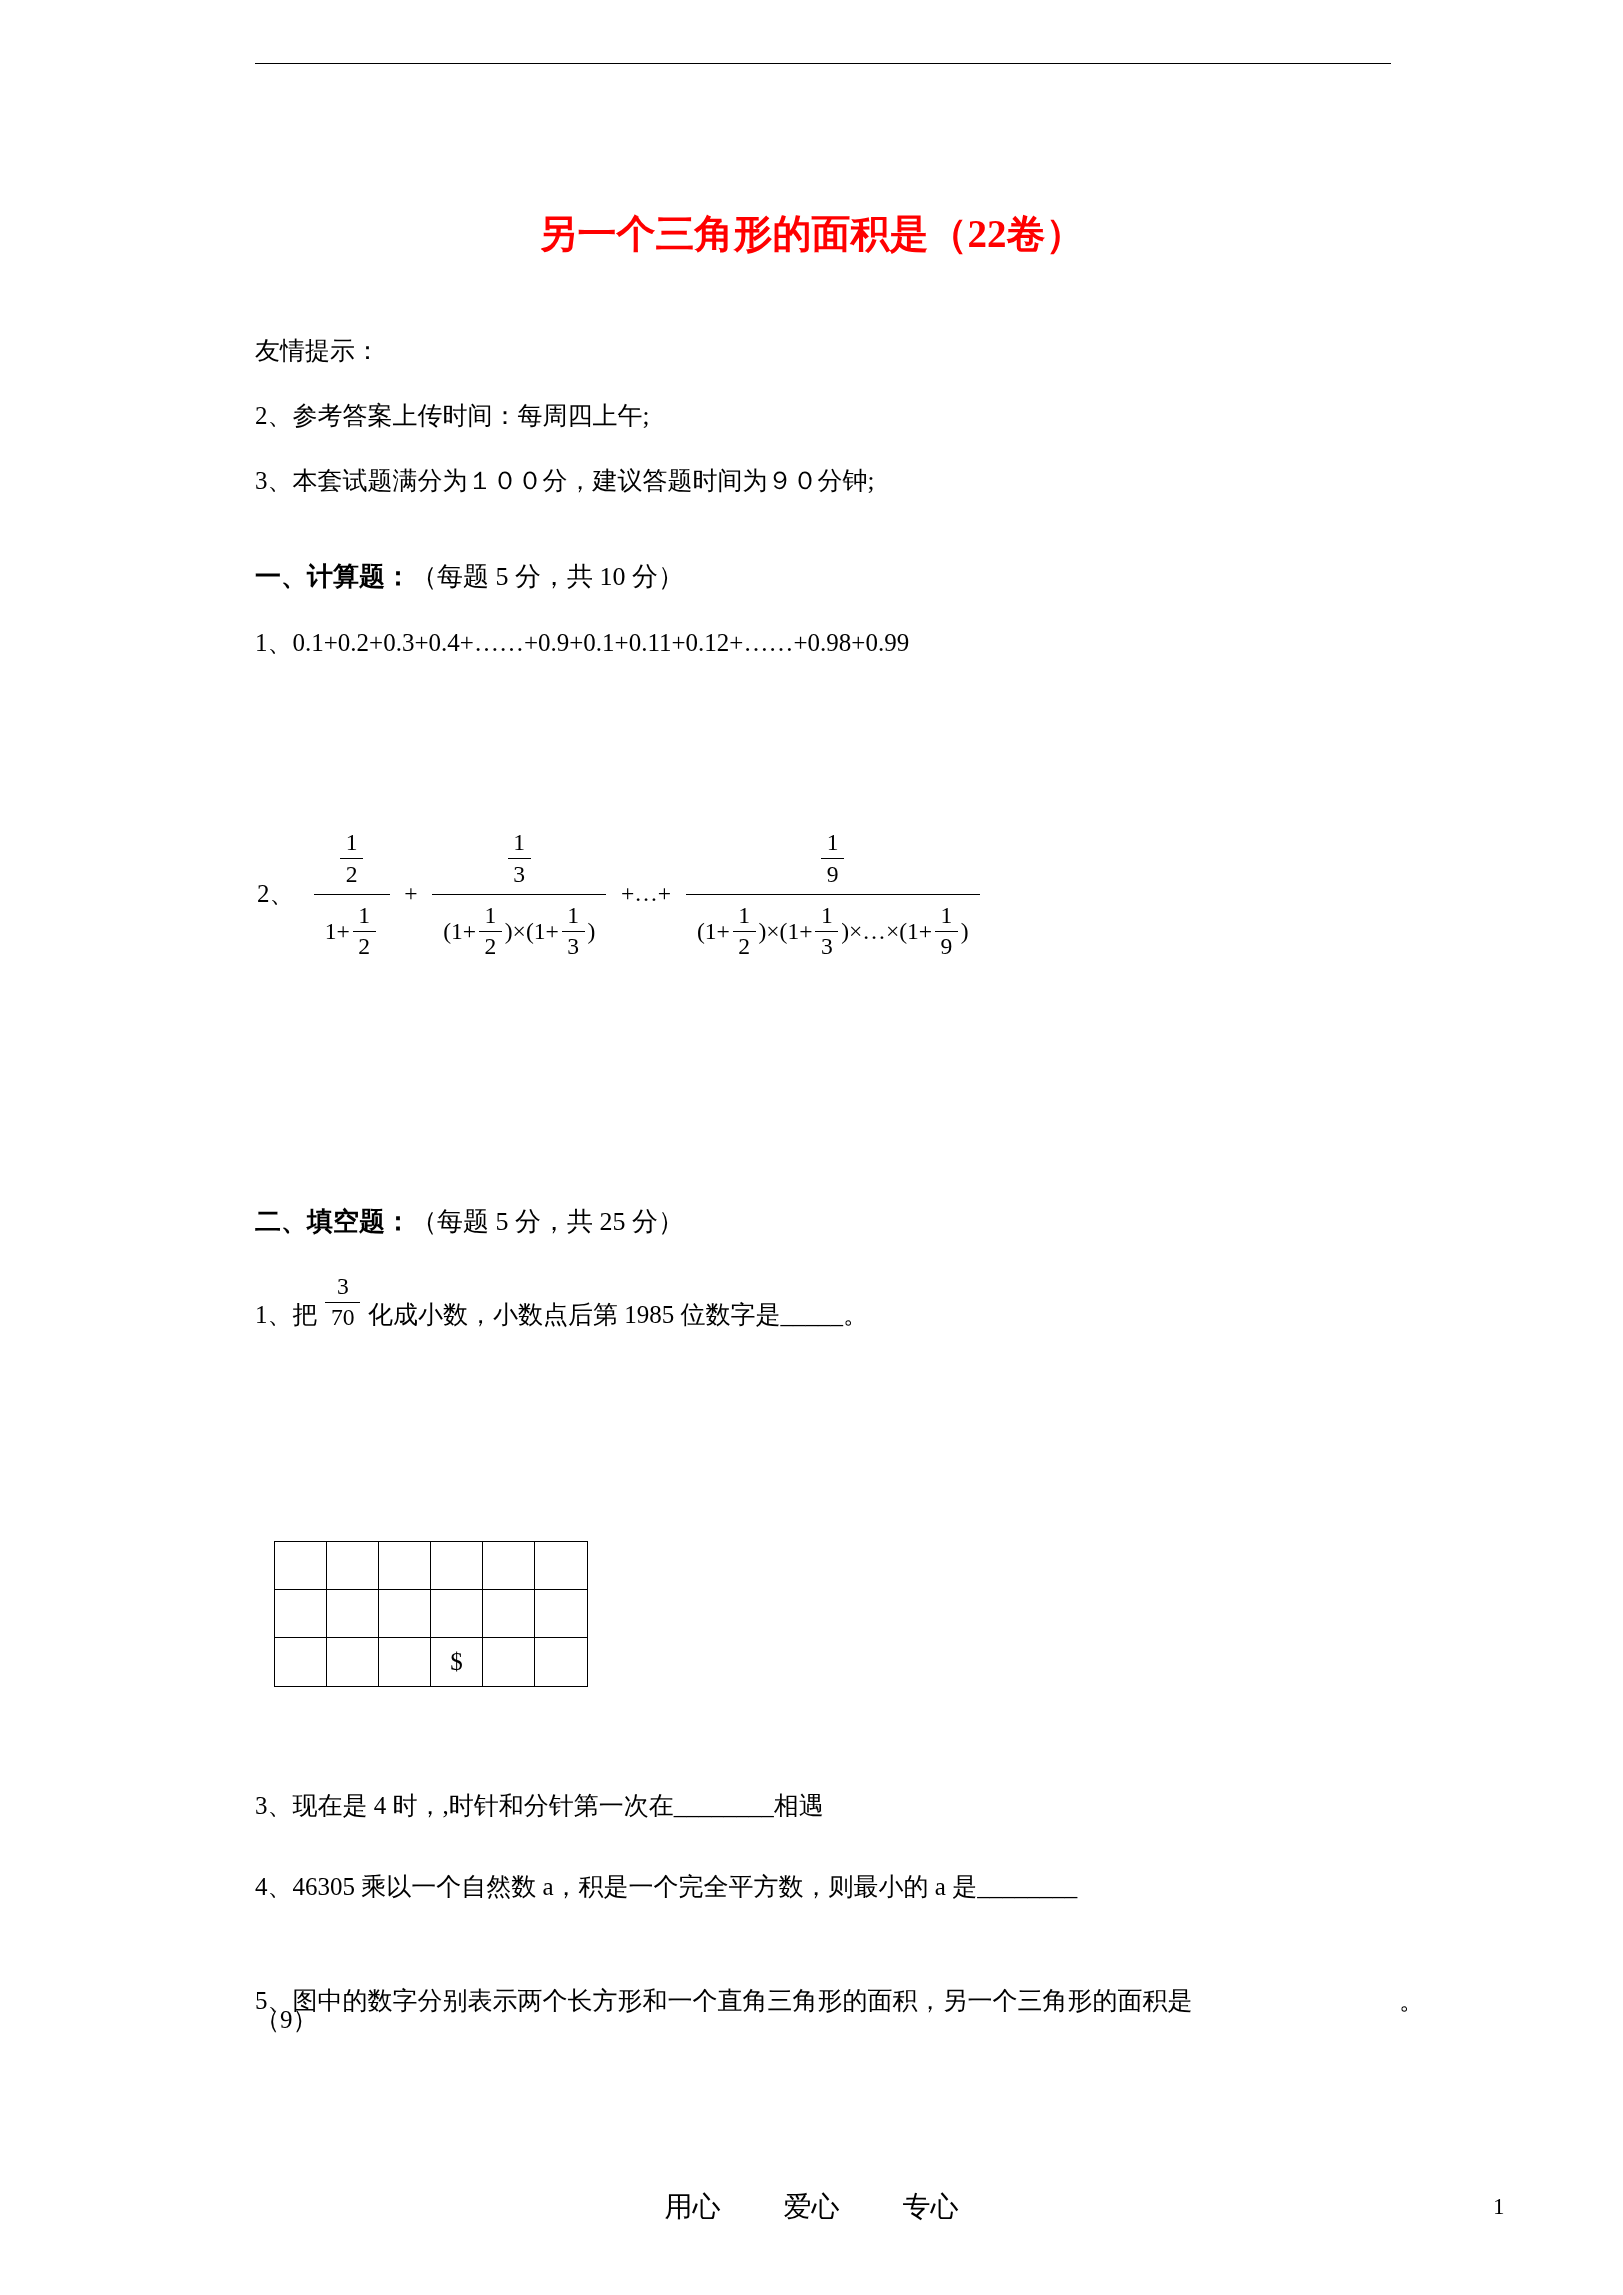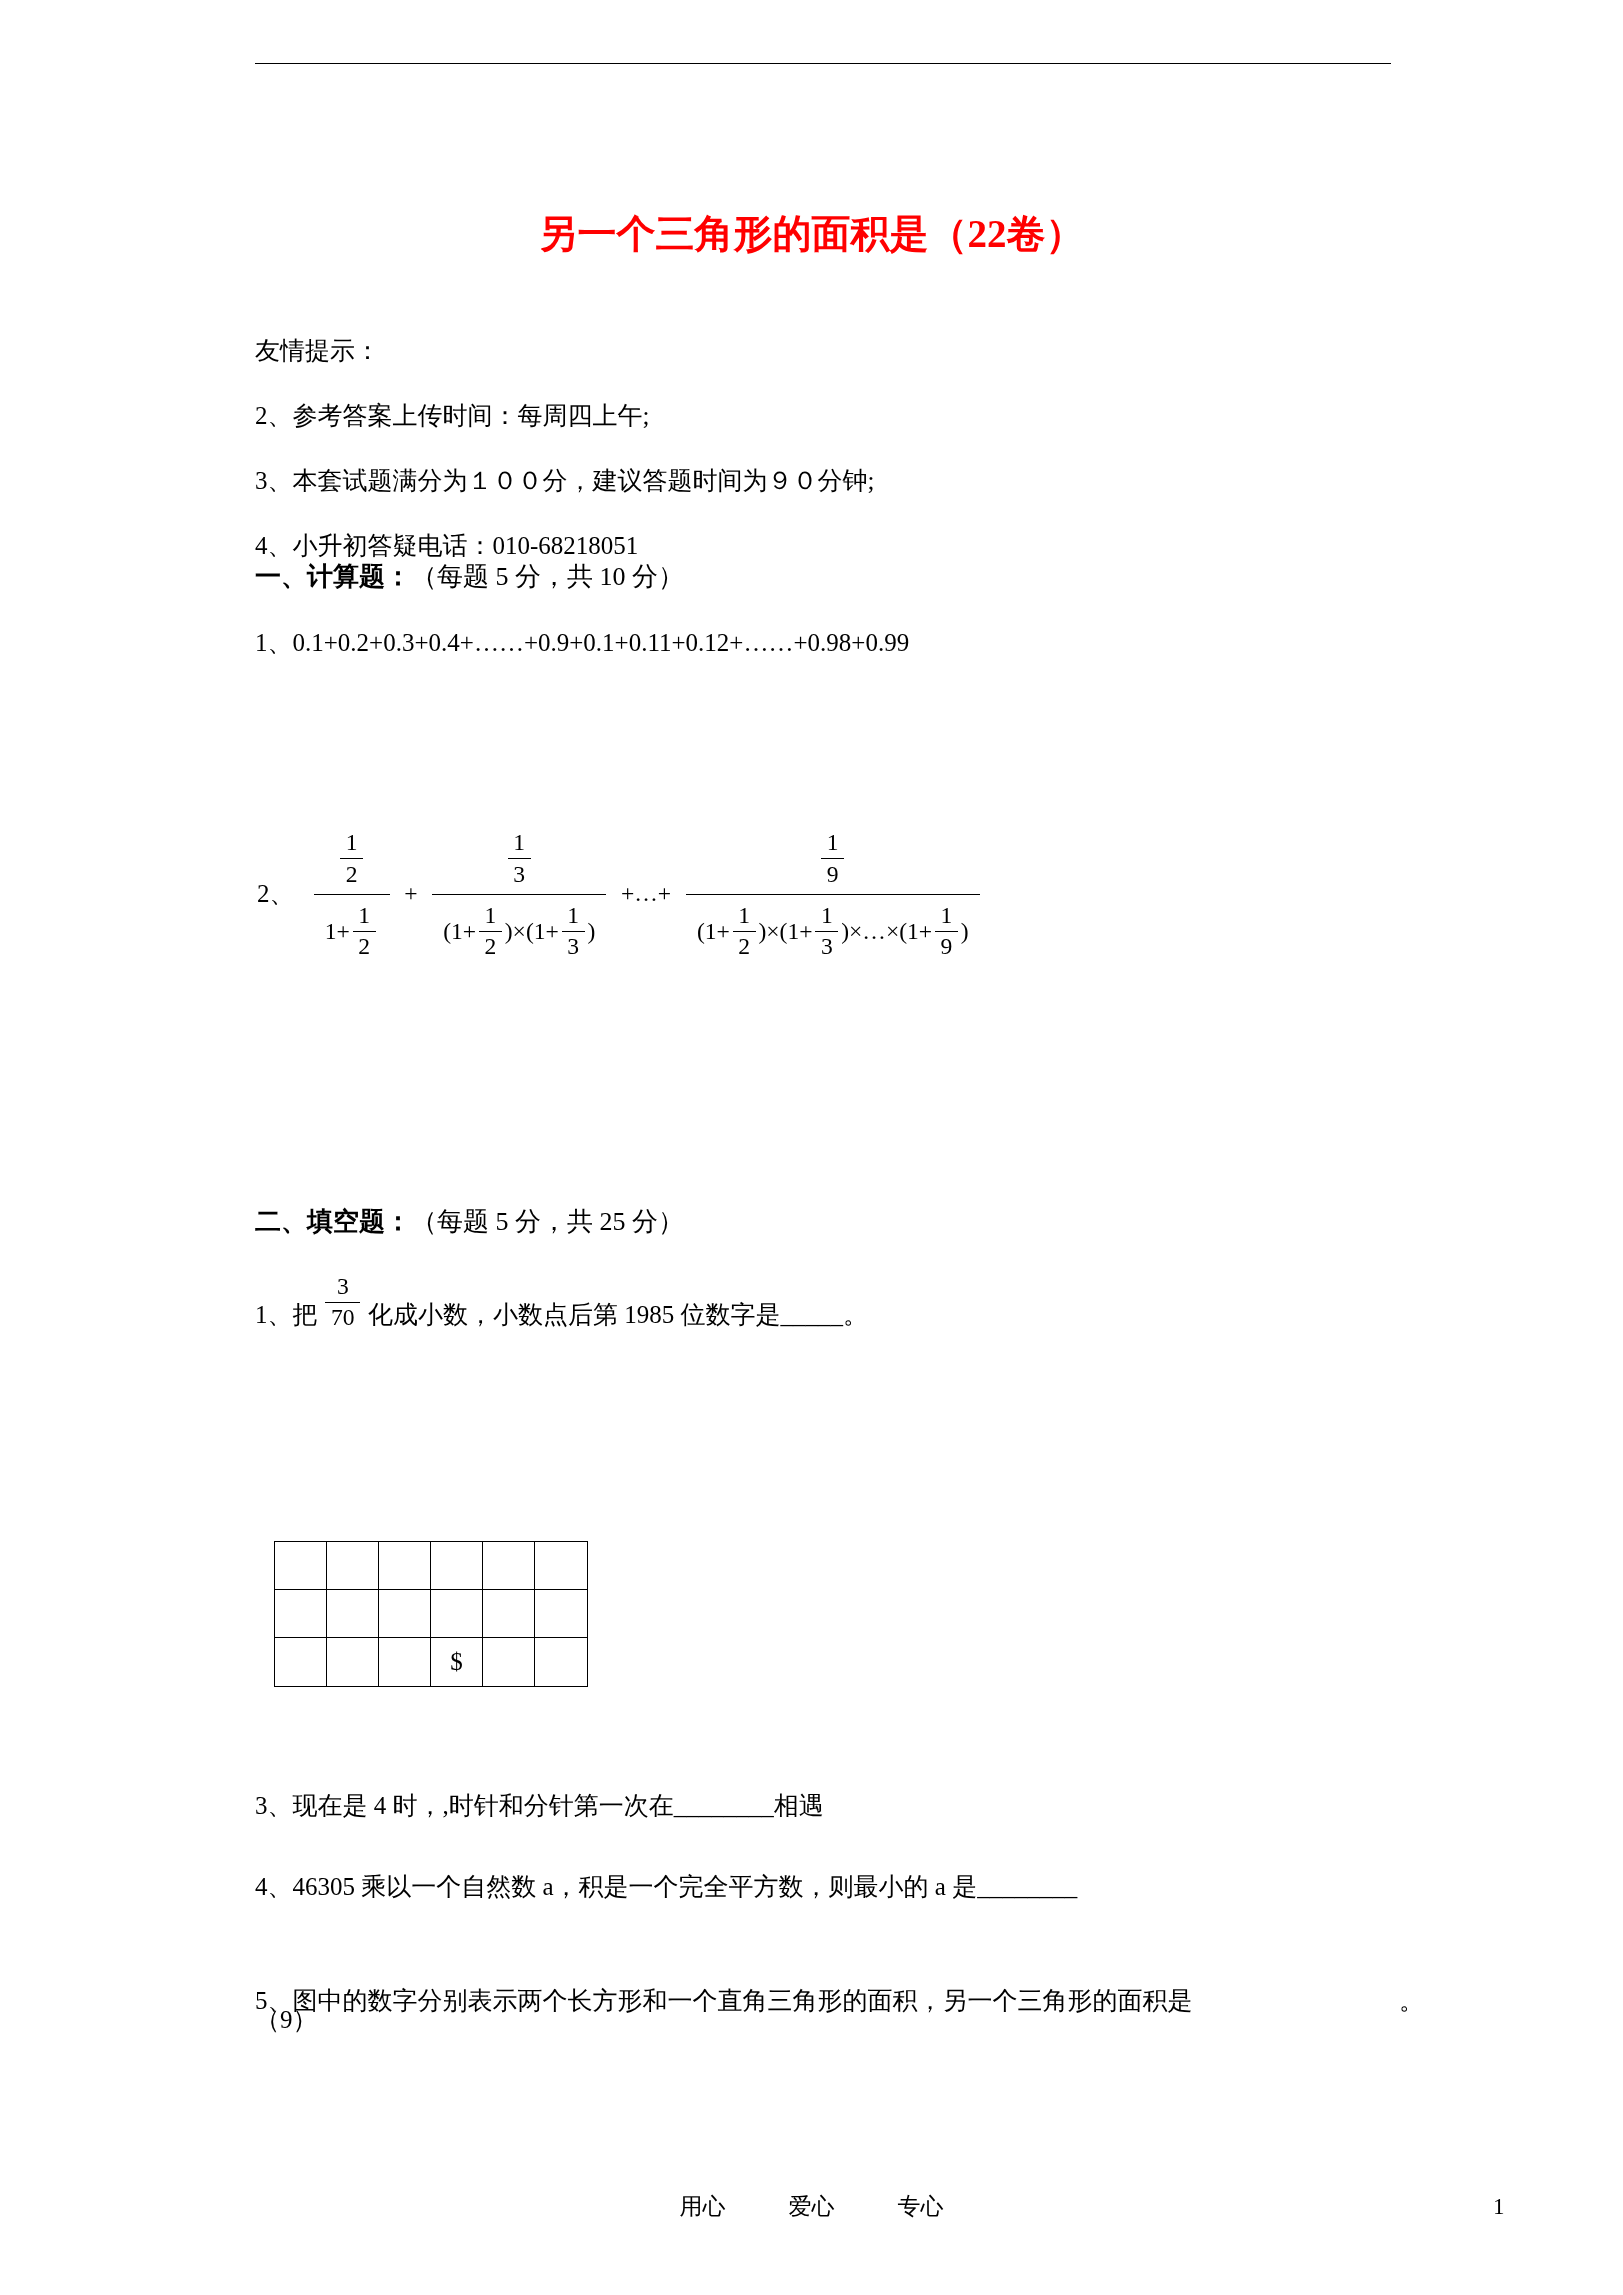--- a/index.html
+++ b/index.html
@@ -132,21 +132,21 @@
   .q5-answer { top: 1976px; }
 
   .footer {
     position: absolute;
     left: 0;
     top: 2187px;
     width: 100%;
     display: flex;
     justify-content: center;
     gap: 63px;
-    font-size: 23px;
+    font-size: 28px;
     line-height: 39px;
   }
   .page-num {
     position: absolute;
     left: 1493px;
     top: 2187px;
     font-size: 23px;
     line-height: 39px;
   }
 </style>
@@ -156,21 +156,20 @@
 <div class="page">
 
   <div class="top-rule"></div>
 
   <h1 class="title">另一个三角形的面积是（22卷）</h1>
 
   <div class="abs tips">
     <div class="line">友情提示：</div>
     <div class="line">2、参考答案上传时间：每周四上午;</div>
     <div class="line">3、本套试题满分为１００分，建议答题时间为９０分钟;</div>
-    <div class="line">4、小升初答疑电话：010-68218051</div>
   </div>
 
   <div class="abs sec-heading sec1-heading">
     <span class="bold">一、计算题：</span><span>（每题 5 分，共 10 分）</span>
   </div>
 
   <div class="abs line q1-line">1、0.1+0.2+0.3+0.4+……+0.9+0.1+0.11+0.12+……+0.98+0.99</div>
 
   <div class="math-block">
     <span class="math-label">2、</span>

